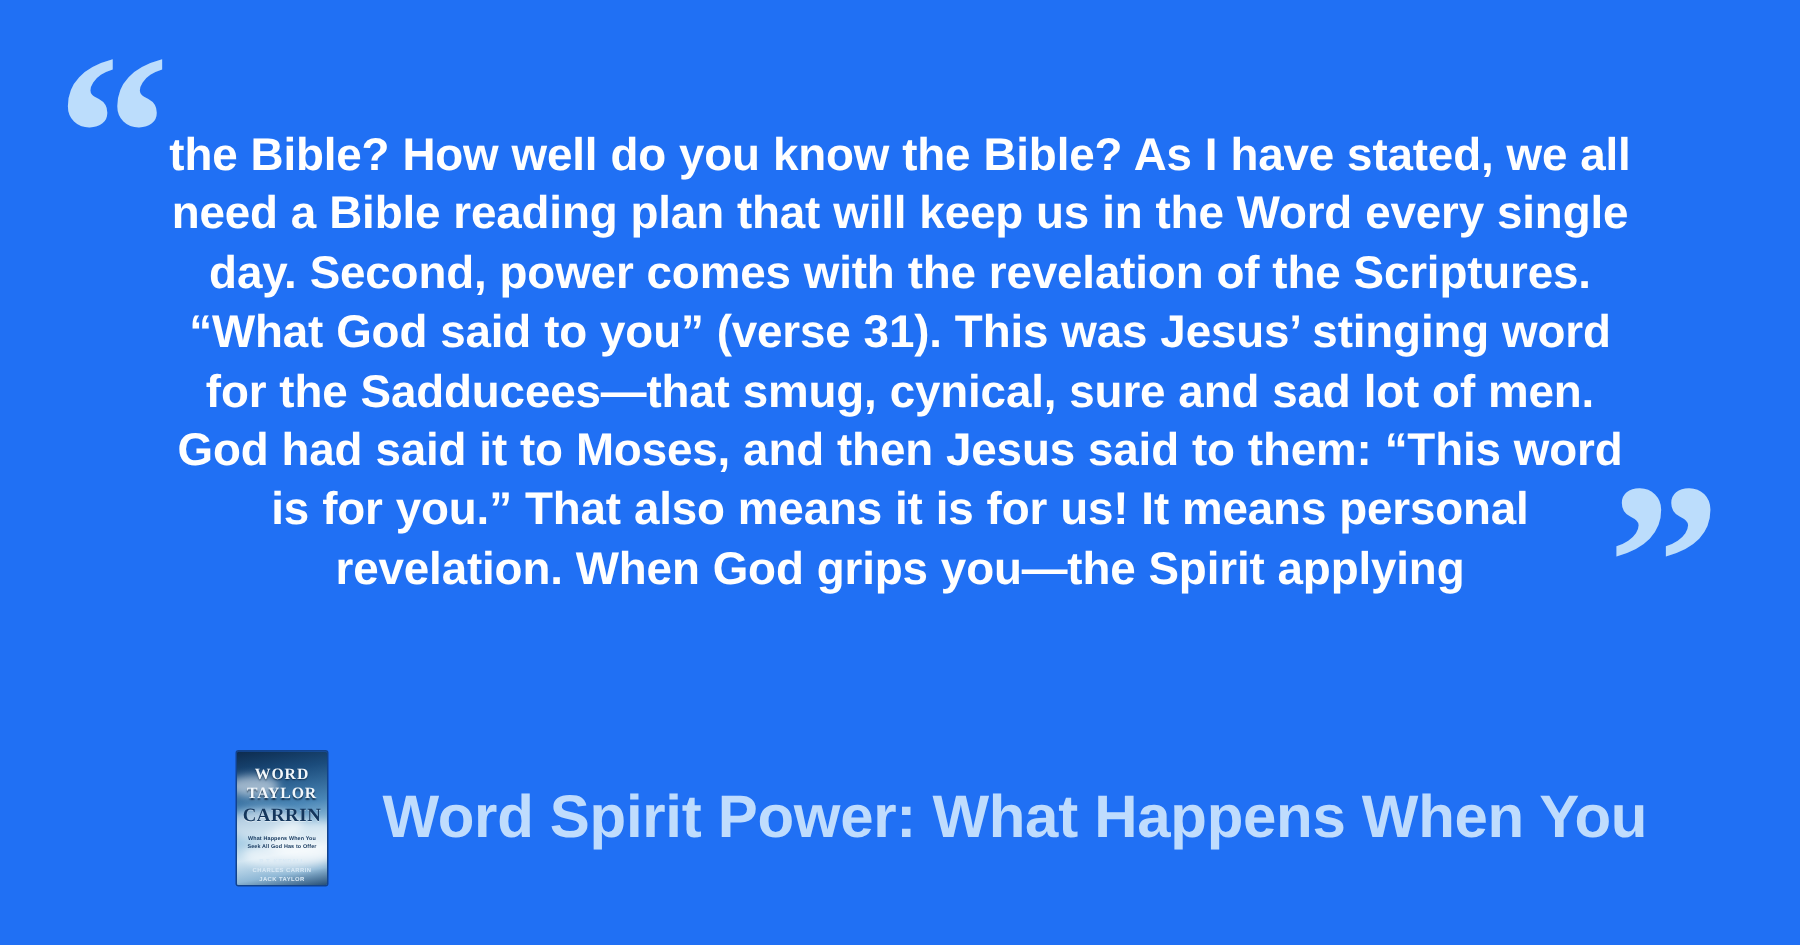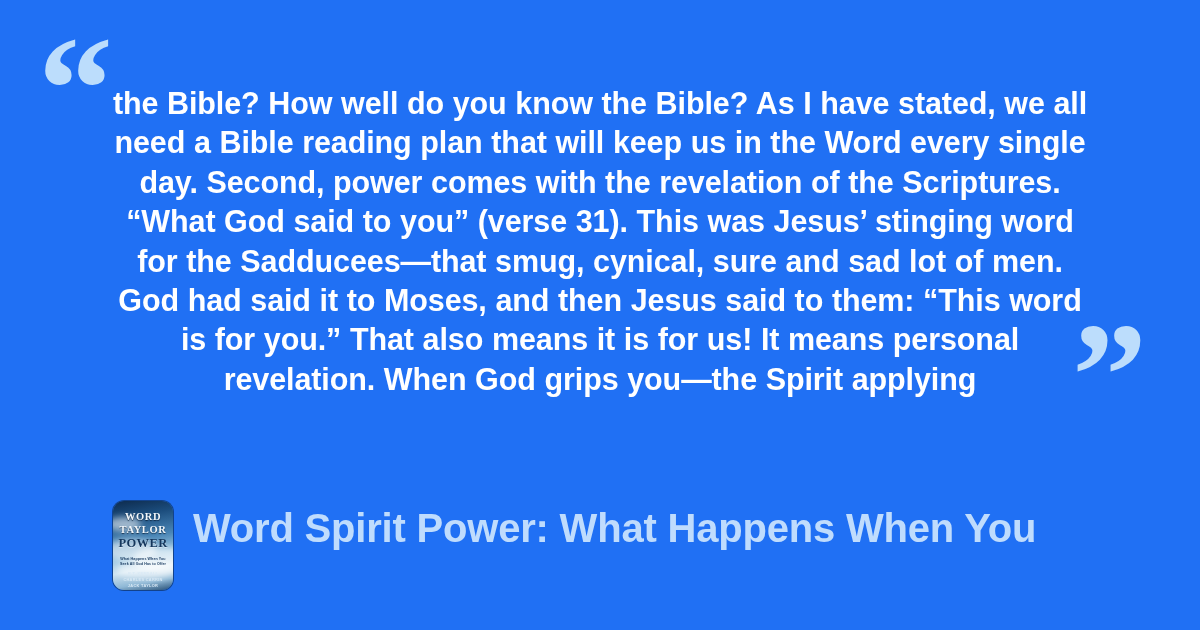--- a/index.html
+++ b/index.html
@@ -68,25 +68,26 @@
     top: 501px;
     display: flex;
     align-items: flex-start;
   }
 
   .book-cover {
     position: relative;
     width: 60px;
     height: 89px;
     flex: 0 0 auto;
-    border-radius: 11px;
+    border-radius: 1px;
     overflow: hidden;
     background: linear-gradient(170deg, #0d2b4e 0%, #1b4c7c 18%, #4a86b6 42%,
                 #9fc8e2 60%, #cfe4f1 74%, #8fb8d6 88%, #274f76 100%);
     box-shadow: 0 0 0 1px rgba(8,30,55,0.55);
+    margin-left: 45px;
   }
   .book-cover .cloud {
     position: absolute;
     border-radius: 50%;
     background: rgba(255,255,255,0.55);
     filter: blur(3px);
   }
   .bc-c1 { left: -8px; top: 38px; width: 52px; height: 22px; }
   .bc-c2 { left: 20px; top: 46px; width: 56px; height: 26px; }
   .bc-c3 { left: 4px; top: 60px; width: 60px; height: 18px; background: rgba(255,255,255,0.4); }
@@ -143,21 +144,21 @@
     font-weight: 700;
     line-height: 6px;
     letter-spacing: 0.3px;
   }
 
   .footer-text {
     margin-left: 20px;
     padding-top: 4px;
   }
   .footer-title {
-    margin: 0;
+    margin: 17px;
     color: #bfdcfd;
     font-size: 40px;
     font-weight: 700;
     line-height: 47px;
     letter-spacing: -0.2px;
     white-space: nowrap;
   }
   .footer-site {
     margin: 5px 0 0 0;
     color: #bfdcfd;
@@ -184,21 +185,21 @@
 
     <div class="book-cover">
       <span class="cloud bc-c4"></span>
       <span class="cloud bc-c1"></span>
       <span class="cloud bc-c2"></span>
       <span class="cloud bc-c3"></span>
 
       <div class="book-title-lines">
         <span class="bt-line bt-1">WORD</span>
         <span class="bt-line bt-2">TAYLOR</span>
-        <span class="bt-line bt-3">POWER</span>
+        <span class="bt-line bt-3">CARRIN</span>
       </div>
 
       <div class="book-sub">
         <span>What Happens When You</span>
         <span>Seek All God Has to Offer</span>
       </div>
 
       <div class="book-authors">
         <span>R.T. KENDALL</span>
         <span>CHARLES CARRIN</span>

